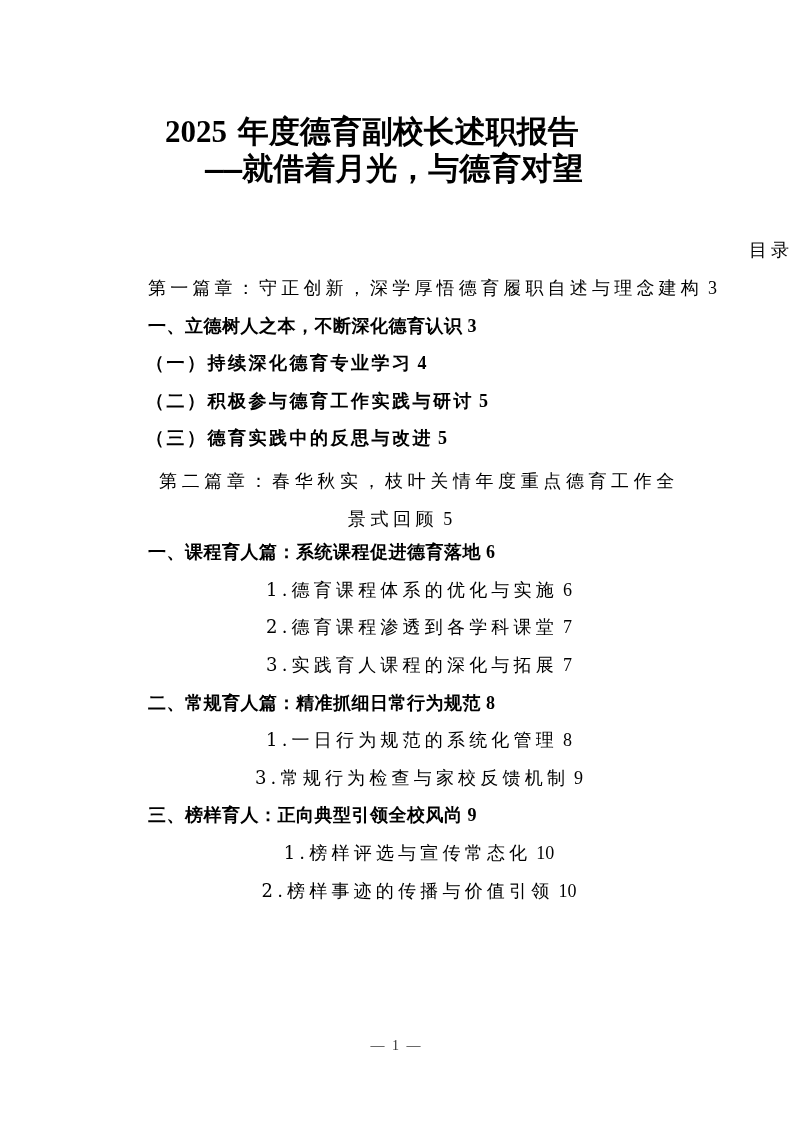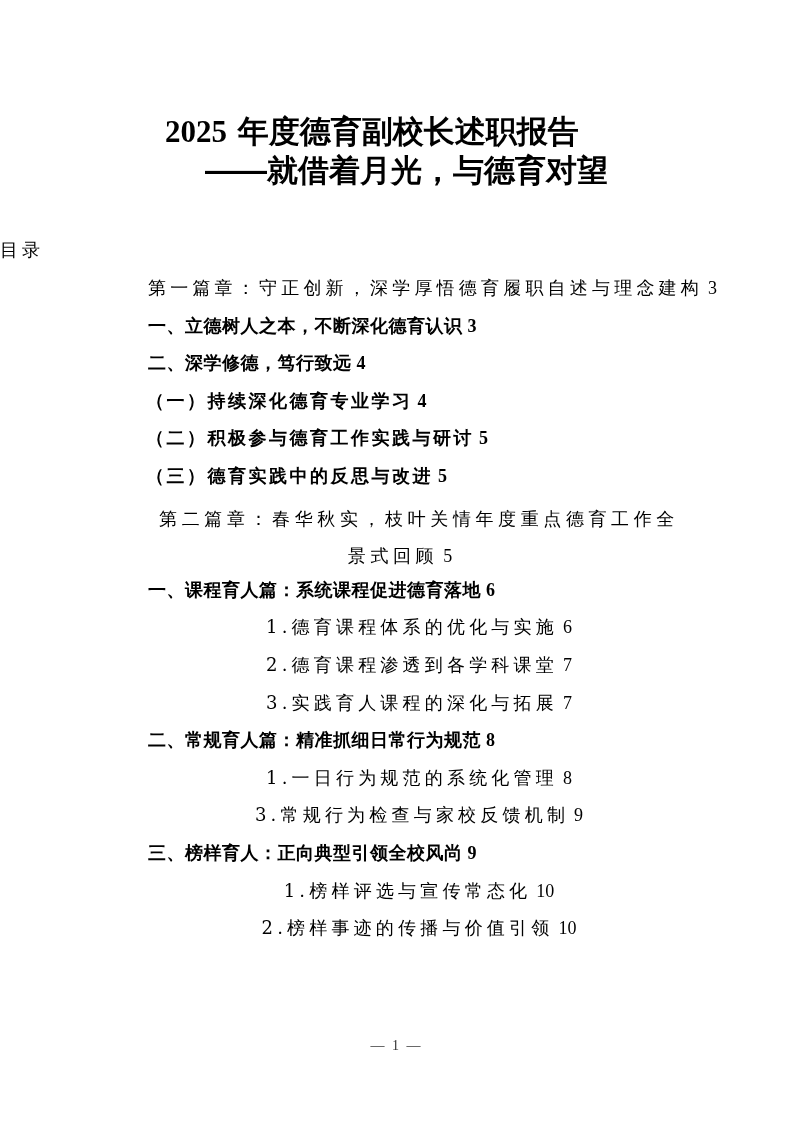--- a/index.html
+++ b/index.html
@@ -3,22 +3,22 @@
 <meta charset="utf-8">
 <style>
   html, body { margin: 0; padding: 0; background: #ffffff; }
   body { width: 793px; height: 1122px; position: relative; overflow: hidden;
          font-family: "DejaVu Serif", "Liberation Serif", serif; color: #000; }
   .page { position: absolute; left: 0; top: 0; width: 793px; height: 1122px; }
   .title { position: absolute; left: 165px; top: 112px; font-size: 31px; font-weight: bold;
            font-family: "DejaVu Sans", "Liberation Sans", sans-serif; letter-spacing: 0px; white-space: nowrap; line-height: 38px; }
   .title .num { font-family: "Liberation Serif", serif; text-align: right; }
   .subtitle { position: absolute; left: 205px; top: 152px; font-size: 31px; font-weight: bold;
-              font-family: Liberation Sans, sans-serif; white-space: nowrap; line-height: 38px; }
-  .toc-heading { position: absolute; left: 0; width: 793px; top: 238px; text-align: left;
+              font-family: Liberation Mono, monospace; white-space: nowrap; line-height: 38px; }
+  .toc-heading { position: absolute; left: 0; width: 793px; top: 238px; text-align: right;
                  font-size: 18px; letter-spacing: 4px; line-height: 24px; }
   .toc { position: absolute; left: 110px; top: 274px; width: 580px; }
   .row { height: 37.6px; line-height: 28px; font-size: 18px; white-space: nowrap; }
   .row.indent { padding-left: 38px; }
   .row.light { letter-spacing: 4.2px; font-weight: normal; font-family: "DejaVu Serif", "Liberation Serif", serif; text-align: center; }
   .row.bold { font-weight: bold; font-family: "DejaVu Sans", "Liberation Sans", sans-serif; font-size: 18px; letter-spacing: 0.5px; }
   .row.sub { font-weight: bold; font-family: "DejaVu Serif", serif; letter-spacing: 2.5px; padding-left: 36px; }
   .row.wrap { white-space: normal; height: auto; line-height: 37.6px; letter-spacing: 4.6px; text-indent: 38px; }
   .row .pg { font-family: "Liberation Serif", serif; font-weight: inherit; letter-spacing: 0; margin-left: 5px; }
   .footer { position: absolute; top: 1038px; left: 0; width: 793px; text-align: center;
@@ -28,21 +28,20 @@
 <body>
 
 <div class="page">
   <div class="title"><span class="num">2025</span> <span>年度德育副校长述职报告</span></div>
   <div class="subtitle">——就借着月光，与德育对望</div>
   <div class="toc-heading">目录</div>
 
   <div class="toc">
     <div class="row light indent"><span>第一篇章：守正创新，深学厚悟德育履职自述与理念建构</span><span class="pg">3</span></div>
     <div class="row bold indent"><span>一、立德树人之本，不断深化德育认识</span><span class="pg">3</span></div>
-    <div class="row bold indent"><span>二、深学修德，笃行致远</span><span class="pg">4</span></div>
     <div class="row sub"><span>（一）持续深化德育专业学习</span><span class="pg">4</span></div>
     <div class="row sub"><span>（二）积极参与德育工作实践与研讨</span><span class="pg">5</span></div>
     <div class="row sub"><span>（三）德育实践中的反思与改进</span><span class="pg">5</span></div>
     <div class="row light wrap" style="margin-bottom:0;"><span>第二篇章：春华秋实，枝叶关情年度重点德育工作全景式回顾</span><span class="pg">5</span></div>
     <div class="row bold indent"><span>一、课程育人篇：系统课程促进德育落地</span><span class="pg">6</span></div>
     <div class="row light indent"><span>1.德育课程体系的优化与实施</span><span class="pg">6</span></div>
     <div class="row light indent"><span>2.德育课程渗透到各学科课堂</span><span class="pg">7</span></div>
     <div class="row light indent"><span>3.实践育人课程的深化与拓展</span><span class="pg">7</span></div>
     <div class="row bold indent"><span>二、常规育人篇：精准抓细日常行为规范</span><span class="pg">8</span></div>
     <div class="row light indent"><span>1.一日行为规范的系统化管理</span><span class="pg">8</span></div>

